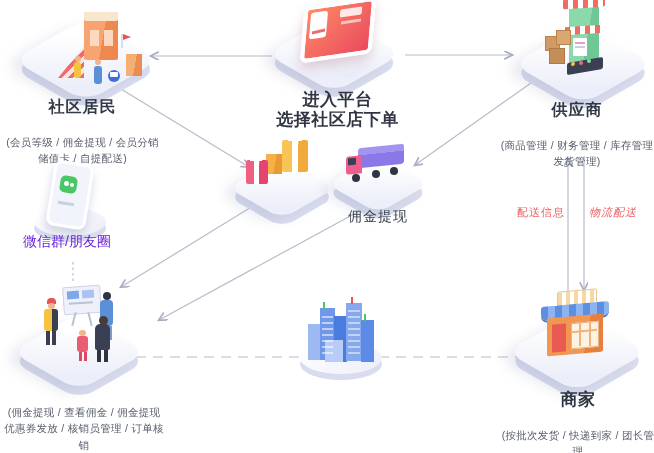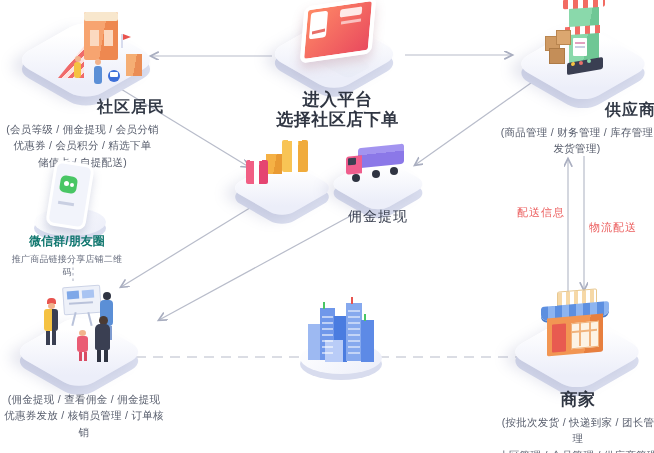--- a/index.html
+++ b/index.html
@@ -1,23 +1,23 @@
 <!DOCTYPE html>
 <html><head>
 <meta charset="utf-8">
 <style>
   html,body{margin:0;padding:0;background:#ffffff;}
   .canvas{position:relative;width:654px;height:453px;background:#ffffff;overflow:hidden;
           font-family:"Liberation Sans",sans-serif;color:#333a47;}
   svg.connectors{position:absolute;left:0;top:0;z-index:1;}
   .node{position:absolute;z-index:2;text-align:center;}
   .illo{position:absolute;z-index:2;}
-  .title{font-weight:bold;font-size:16px;color:#333a47;letter-spacing:1px;text-align:right;}
+  .title{font-weight:bold;font-size:16px;color:#333a47;letter-spacing:1px;}
   .title-lg{font-weight:bold;font-size:17px;color:#2f3542;letter-spacing:.5px;}
-  .desc{font-size:10.5px;color:#575d6c;line-height:1.55;margin-top:3px;letter-spacing:.3px;}
+  .desc{font-size:10.5px;color:#575d6c;line-height:1.55;margin-top:16px;letter-spacing:.3px;}
   .small-label{font-size:14px;color:#3a4050;letter-spacing:1px;}
   .red-label{position:absolute;z-index:3;font-size:11px;color:#ec6060;letter-spacing:1px;}
   
   .plat{position:absolute;}
   .plat .side,.plat .top{position:absolute;left:0;top:0;width:100%;height:100%;border-radius:22%;}
   .plat .side{top:9px;background:#d9ddee;}
   .plat .top{background:linear-gradient(135deg,#ffffff 20%,#eceef9 80%);box-shadow:0 14px 16px rgba(120,128,170,.18);}
   .plat .side,.plat .top{transform:scale(1,.57) rotate(45deg);}
   .disc{position:absolute;border-radius:50%;}
   .shape{position:absolute;}
@@ -43,21 +43,21 @@
       <path d="M73 161 L73 179" stroke-dasharray="2.5 3"></path>
       <path d="M73 262 L73 283" stroke-dasharray="2.5 3"></path>
       <path d="M568 292 L568 159" marker-end="url(#arw)"></path>
       <path d="M584 156 L584 290" marker-end="url(#arw)"></path>
       <path d="M136 357 L303 357" stroke-dasharray="10 7"></path>
       <path d="M379 357 L521 357" stroke-dasharray="10 7"></path>
     </g>
   </svg>
 
   <div class="red-label" style="left:517px;top:205px;">配送信息</div>
-  <div class="red-label" style="left:589px;top:220px;">物流配送</div>
+  <div class="red-label" style="left:589px;top:205px;font-style:italic;">物流配送</div>
 
   <div class="illo" style="left:22px;top:6px;width:170px;height:120px;">
     <div class="plat" style="left:12px;top:2px;width:104px;height:104px;">
       <div class="side"></div>
         <div class="top"></div>
     </div>
     <div class="shape" style="left:36px;top:40px;width:26px;height:32px;background:repeating-linear-gradient(-45deg,#f06a6a 0 4px,#fde3e0 4px 8px);clip-path:polygon(0 100%,100% 0,100% 100%);"></div>
     <div class="shape" style="left:62px;top:6px;width:34px;height:48px;background:linear-gradient(100deg,#f7a470 55%,#ee8850 55%);border-radius:2px;"></div>
     <div class="shape" style="left:62px;top:6px;width:34px;height:9px;background:#f8e7cd;border-radius:2px;"></div>
     <div class="shape" style="left:68px;top:24px;width:9px;height:16px;background:#fbd9c0;"></div>
@@ -69,21 +69,20 @@
     <div class="shape" style="left:53px;top:50px;width:6px;height:6px;border-radius:50%;background:#f2b38c;"></div>
     <div class="shape" style="left:72px;top:60px;width:8px;height:18px;background:#5b8fd6;border-radius:3px;"></div>
     <div class="shape" style="left:73px;top:53px;width:6px;height:6px;border-radius:50%;background:#f2b38c;"></div>
     <div class="shape" style="left:86px;top:64px;width:12px;height:12px;border-radius:50%;background:#3d6fd8;"></div>
     <div class="shape" style="left:88px;top:66px;width:8px;height:5px;background:#ffffff;border-radius:1px;"></div>
   </div>
   <div class="node" style="left:0px;top:97px;width:165px;">
     <div class="title">社区居民</div>
     <div class="desc">
       <div>(会员等级 / 佣金提现 / 会员分销</div>
-      <div>优惠券 / 会员积分 / 精选下单</div>
       <div>储值卡 / 自提配送)</div>
     </div>
   </div>
 
   <div class="illo" style="left:262px;top:0px;width:150px;height:110px;">
     <div class="plat" style="left:24px;top:6px;width:96px;height:96px;">
       <div class="side"></div>
         <div class="top"></div>
     </div>
     <div class="shape" style="left:30px;top:40px;width:80px;height:34px;background:linear-gradient(135deg,#ffffff,#e7eaf6);border-radius:8px;transform:scale(1,.55) rotate(45deg);"></div>
@@ -128,22 +127,21 @@
   <div class="illo" style="left:20px;top:168px;width:100px;height:80px;">
     <div class="disc" style="left:14px;top:46px;width:72px;height:28px;background:#d8dcee;"></div>
     <div class="disc" style="left:14px;top:40px;width:72px;height:28px;background:linear-gradient(135deg,#ffffff,#eceef9);"></div>
     <div class="shape" style="left:30px;top:-6px;width:34px;height:60px;background:#f2f4fb;border:3px solid #ffffff;border-radius:8px;transform:rotate(9deg);box-shadow:0 6px 10px rgba(120,128,170,.3);"></div>
     <div class="shape" style="left:40px;top:8px;width:17px;height:17px;background:#49c665;border-radius:5px;transform:rotate(9deg);"></div>
     <div class="shape" style="left:44px;top:13px;width:5px;height:5px;border-radius:50%;background:#ffffff;"></div>
     <div class="shape" style="left:50px;top:15px;width:4px;height:4px;border-radius:50%;background:#ffffff;"></div>
     <div class="shape" style="left:38px;top:34px;width:16px;height:3px;background:#c9cfe2;transform:rotate(9deg);"></div>
   </div>
   <div class="node" style="left:8px;top:233px;width:118px;">
-    <div style="font-size:12px;font-weight:bold;color:#0f766e;">微信群/朋友圈</div>
-    <div style="font-size:9px;color:#6a7080;margin-top:3px;letter-spacing:.2px;">推广商品链接分享店铺二维码</div>
+    <div style="font-size:14px;font-weight:normal;color:#6d28d9;">微信群/朋友圈</div>
   </div>
 
   <div class="illo" style="left:228px;top:138px;width:110px;height:80px;">
     <div class="plat" style="left:16px;top:12px;width:76px;height:76px;">
       <div class="side"></div>
         <div class="top"></div>
     </div>
     <div class="shape" style="left:54px;top:2px;width:26px;height:32px;background:linear-gradient(100deg,#f8c455 55%,#f0ab3c 55%);border-radius:2px;"></div>
     <div class="shape" style="left:64px;top:2px;width:6px;height:32px;background:#ffffff;"></div>
     <div class="shape" style="left:60px;top:-4px;width:14px;height:7px;background:#ffffff;border-radius:4px 4px 0 0;"></div>

